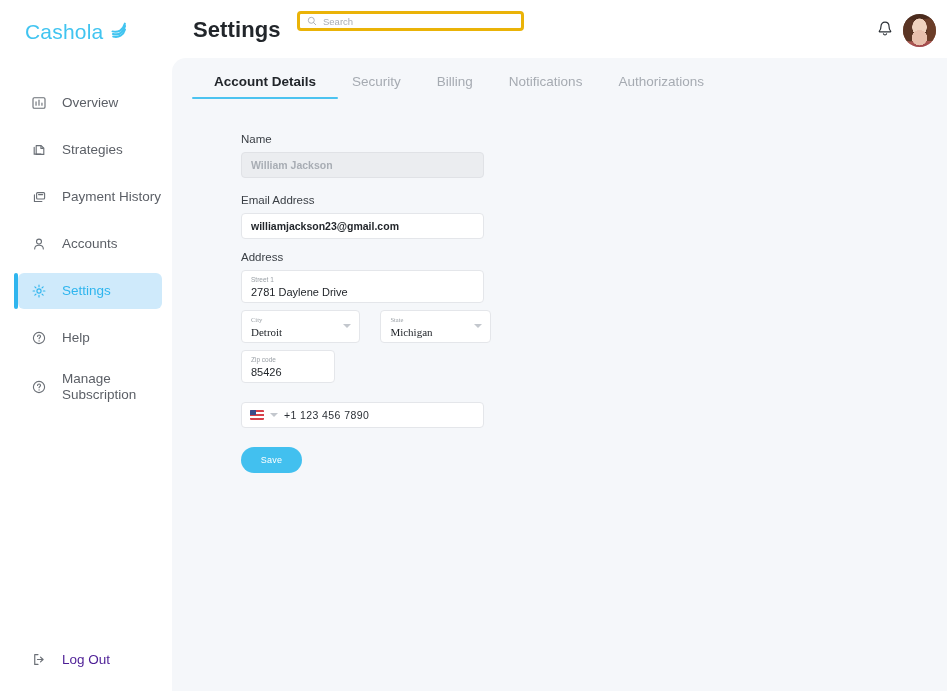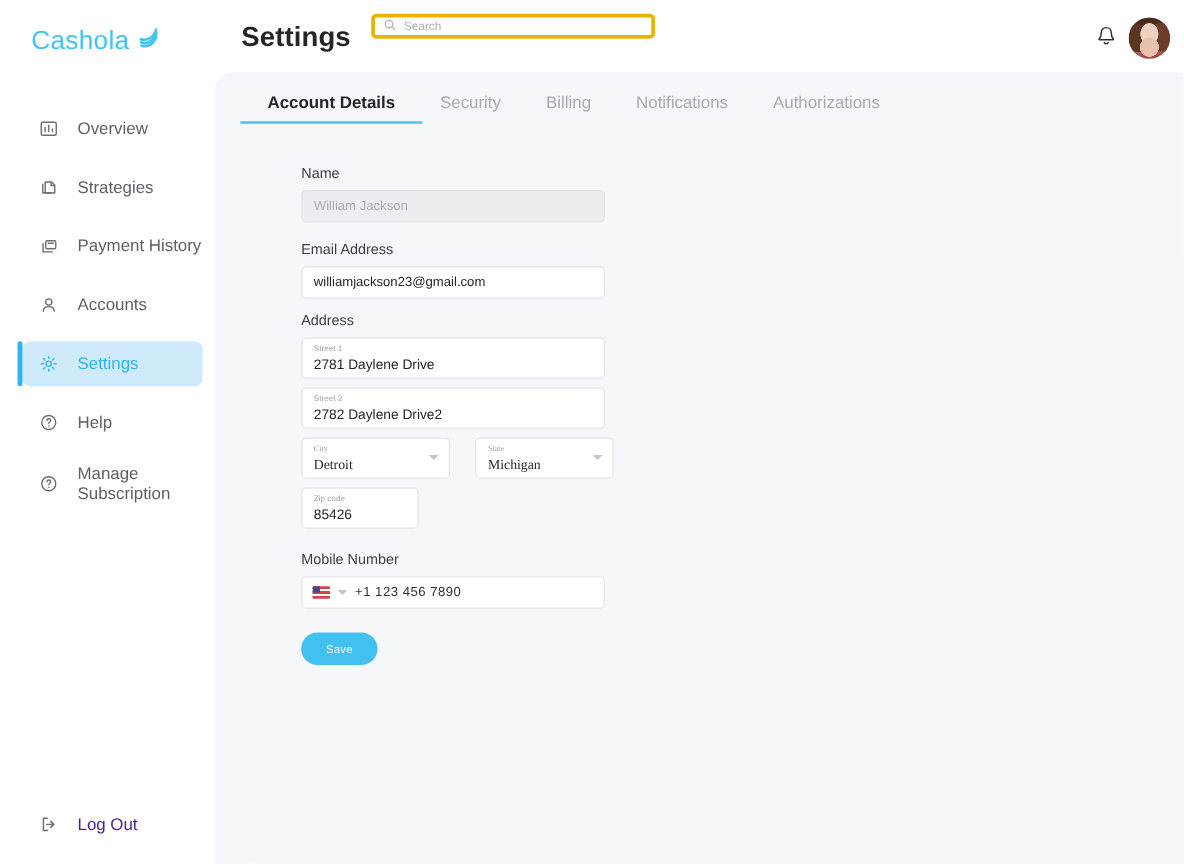--- a/index.html
+++ b/index.html
@@ -108,21 +108,21 @@
   }
 
   .form { position: absolute; left: 69px; top: 75px; width: 250px; }
 
   .field-label {
     font-size: 11.5px; color: #3a3f45; margin-bottom: 7px; display: block;
   }
   .input-plain {
     width: 243px; height: 26px; border: 1px solid #e4e6ea; border-radius: 4px;
     background: #ffffff; padding: 0 9px; font-size: 10.5px; color: #22262b;
-    font-family: inherit; outline: none; display:flex; align-items:center;
+    font-family: inherit; outline: none; display:flex; align-items:center;font-weight:bold;
   }
   .input-plain.disabled { background: #ebedf0; border-color: #e0e2e6; color: #a8adb4; }
   .spacer-16 { height: 16px; }
   .spacer-12 { height: 12px; }
 
   .float-field {
     position: relative; width: 243px; height: 33px;
     border: 1px solid #e4e6ea; border-radius: 4px; background: #fff;
     padding: 4px 9px 0 9px; margin-bottom: 7px;
   }
@@ -321,24 +321,20 @@
 
       <div class="spacer-12"></div>
 
       <label class="field-label">Address</label>
 
       <div class="float-field">
         <span class="flabel">Street 1</span>
         <span class="fvalue">2781 Daylene Drive</span>
       </div>
 
-      <div class="float-field">
-        <span class="flabel">Street 2</span>
-        <span class="fvalue">2782 Daylene Drive2</span>
-      </div>
 
       <div class="row">
         <div class="float-field half">
           <span class="flabel">City</span>
           <span class="fvalue">Detroit</span>
           <span class="chev"></span>
         </div>
         <div class="float-field half second">
           <span class="flabel">State</span>
           <span class="fvalue">Michigan</span>
@@ -346,21 +342,20 @@
         </div>
       </div>
 
       <div class="float-field zip">
         <span class="flabel">Zip code</span>
         <span class="fvalue">85426</span>
       </div>
 
       <div class="spacer-12"></div>
 
-      <label class="field-label">Mobile Number</label>
       <div class="phone-field">
         <span class="flag">
             <span class="canton"></span>
           </span>
         <span class="phone-chev"></span>
         <span class="phone-value">+1 123 456 7890</span>
       </div>
 
       <button class="save-btn">Save</button>
     </div>

